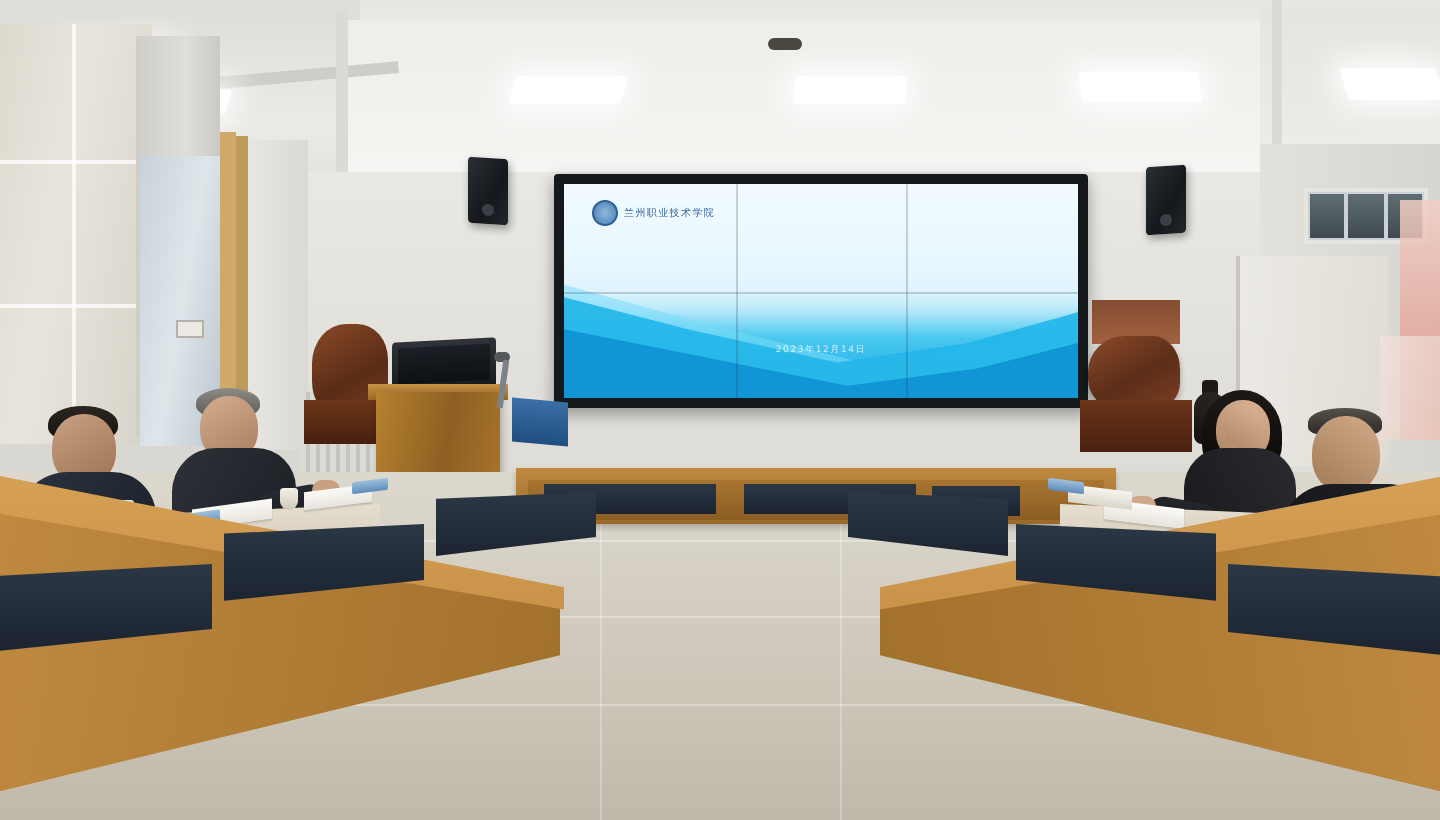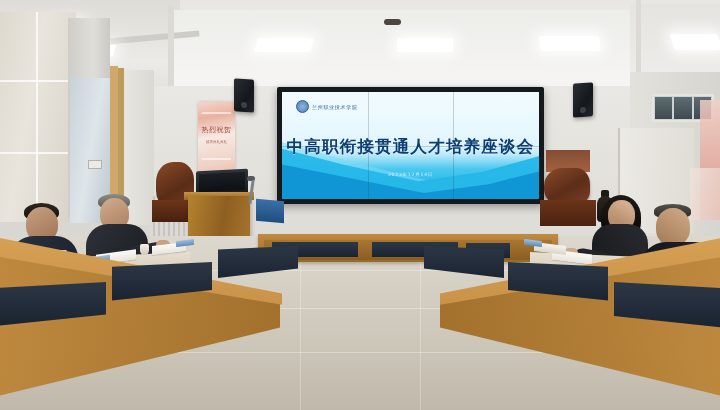--- a/index.html
+++ b/index.html
@@ -465,47 +465,40 @@
     <div class="tile-line" style="left:0;right:0;top:140px;height:2px;"></div>
     <div class="tile-line" style="left:36px;top:0;bottom:0;width:2px;"></div>
   </div>
   <div class="wall-left-col"></div>
   <div class="left-door"></div>
   <div class="left-door-knob"></div>
   <div class="left-frame"></div>
   <div class="left-frame2"></div>
   <div class="pillar-white"></div>
 
-  <div class="banner">
-    <div class="banner-strip" style="top:10px;"></div>
-    <div class="banner-strip" style="top:56px;"></div>
-    <div class="banner-txt">热烈祝贺</div>
-    <div class="banner-sub">校庆典礼典礼</div>
-  </div>
   <div class="banner-under"></div>
 
   <div class="speaker spk-l">
     <div class="spk-dot"></div>
   </div>
   <div class="speaker spk-r">
     <div class="spk-dot"></div>
   </div>
 
   <div class="screen-bezel">
     <div class="screen">
       <div class="wave-c"></div>
       <div class="wave-a"></div>
       <div class="wave-b"></div>
 
       <div class="scr-logo">
         <div class="scr-logo-mark"></div>
         <div class="scr-logo-txt">兰州职业技术学院</div>
       </div>
 
-      <div class="scr-title">中高职衔接贯通人才培养座谈会</div>
       <div class="scr-date">2023年12月14日</div>
 
       <div class="panel-grid">
         <div class="pg-v" style="left:33.3%;"></div>
         <div class="pg-v" style="left:66.6%;"></div>
         <div class="pg-h" style="top:50%;"></div>
       </div>
     </div>
   </div>
 

